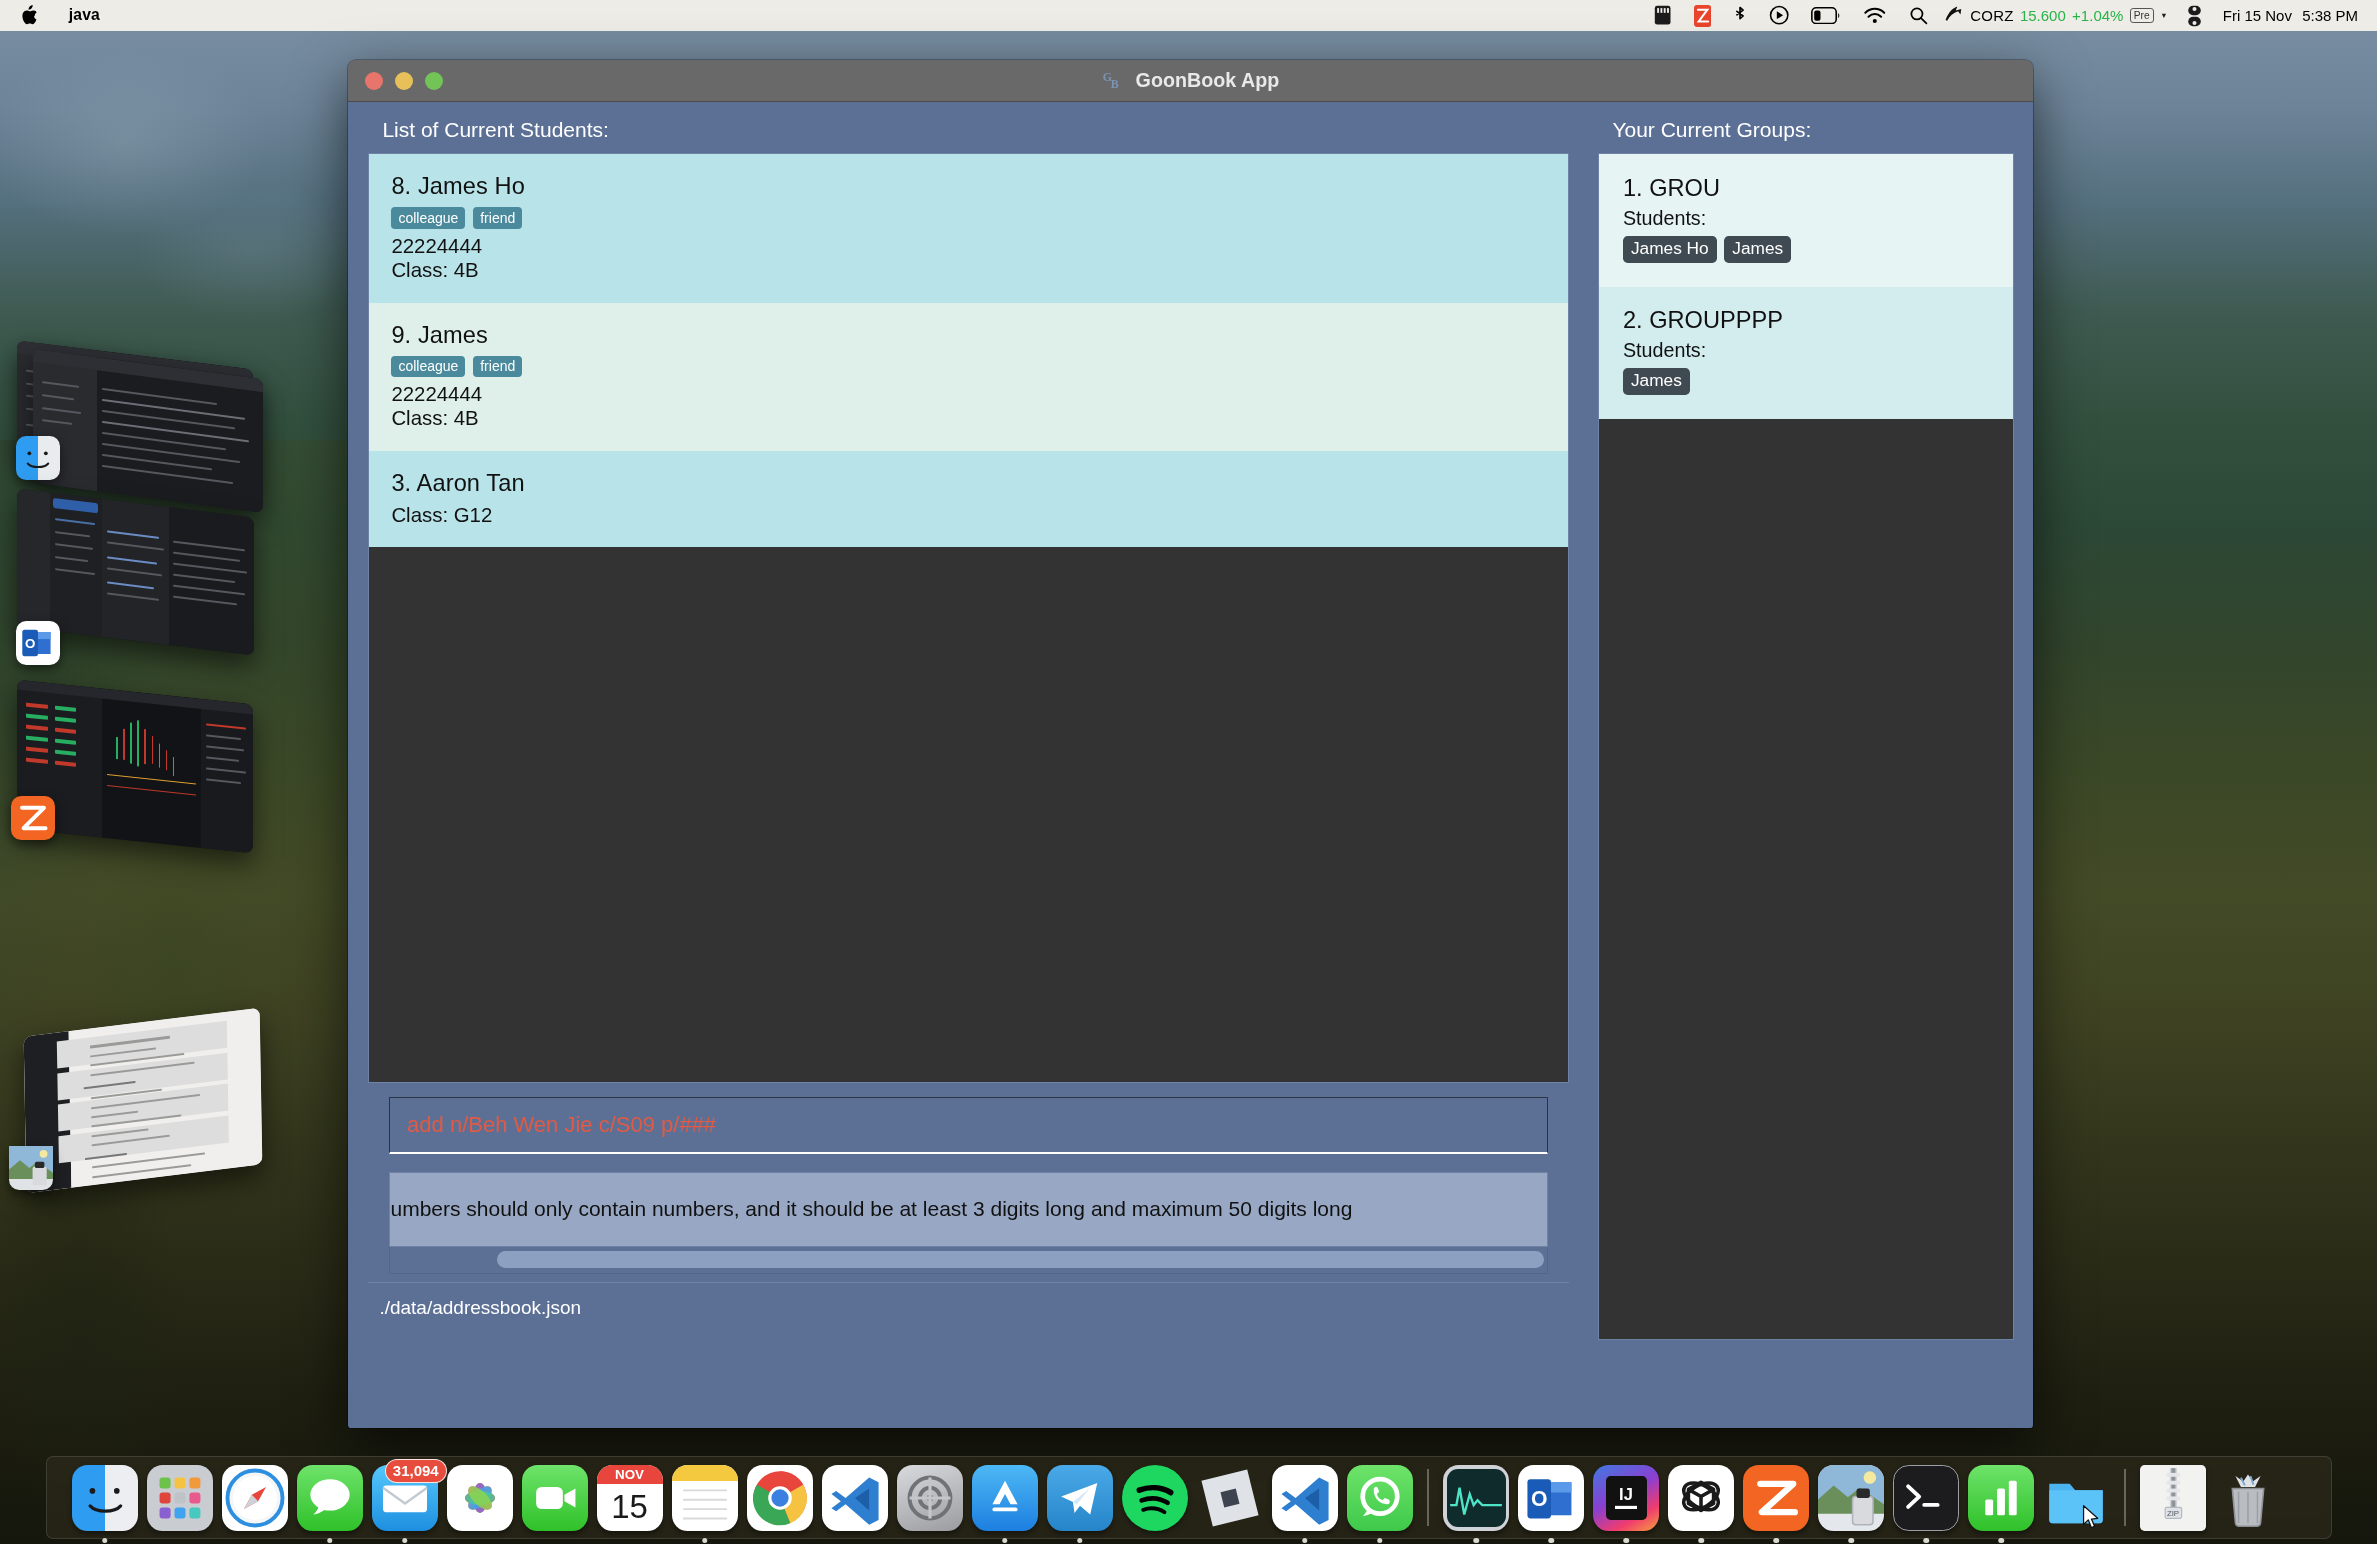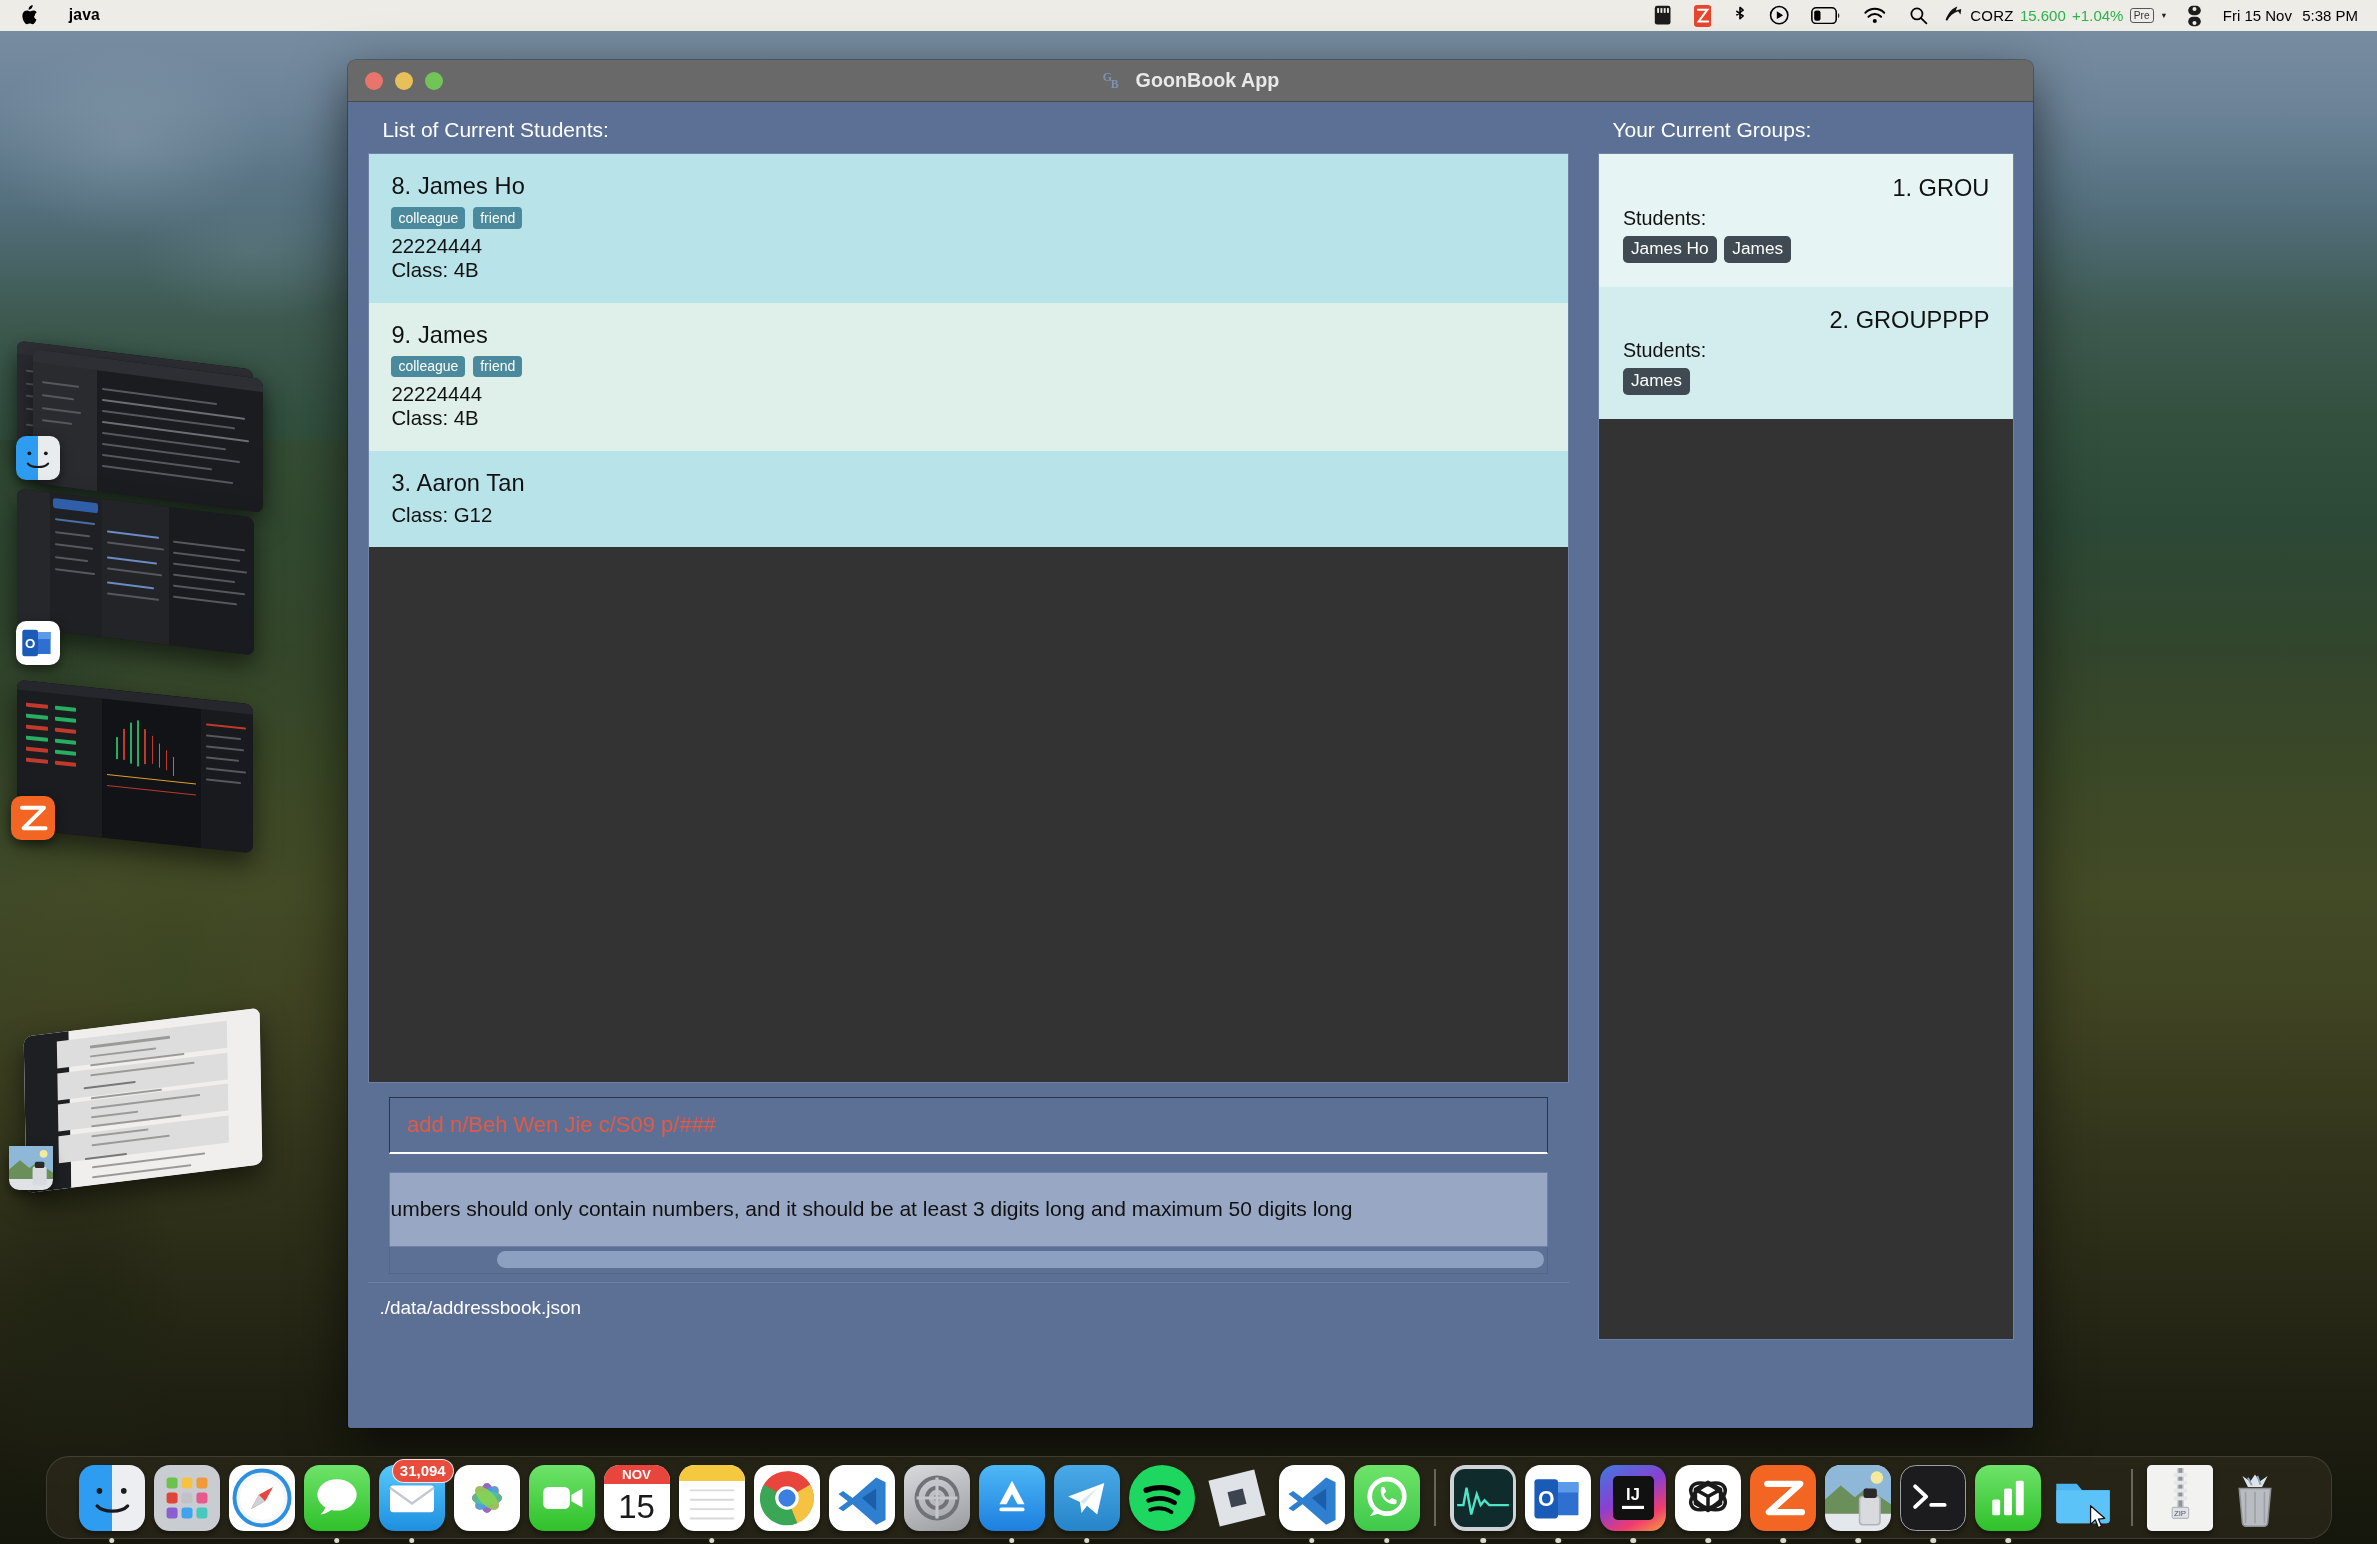--- a/index.html
+++ b/index.html
@@ -176,21 +176,21 @@
     padding:2.4px 7px 3.1px 7px; border-radius:3.9px; line-height:1.15;
   }
   .card-phone{ font-size:20.4px; color:#111; margin-bottom:1.6px; }
   .card-class{ font-size:20.4px; color:#111; }
 
   
   #groups-list{}
   .gcard{ padding:20.4px 23.6px 23.6px 23.6px; }
   .gcard.odd{ background:#e6f4f3; }
   .gcard.even{ background:#d3ecee; }
-  .gcard-name{ font-size:23.6px; color:#111; margin-bottom:5.5px;text-align:right; }
+  .gcard-name{ font-size:23.6px; color:#111; margin-bottom:5.5px; }
   .gcard-label{ font-size:19.7px; color:#111; margin-bottom:5.5px; }
   .gchips{ display:flex; gap:7.9px; flex-wrap:wrap; }
   .gchip{
     background:#3f4a52; color:#fff; font-size:17.3px;
     padding:2.4px 7.9px 3.9px 7.9px; border-radius:4.7px; line-height:1.2;
   }
 
   
   #cmdarea{ flex:none; padding:14px 20.4px 0 20.4px; }
   #cmdbox{
@@ -226,23 +226,23 @@
     border-top:0.8px solid #6f82a6;
     display:flex; align-items:center; padding-left:11px;
     margin-top:7.9px;
   }
   #statustext{ color:#ffffff; font-size:19px; }
 
   
   #dock{
     position:absolute; left:46px; bottom:4.7px; width:2286px; height:83px;
     background:rgba(48,44,30,.58);
-    border-radius:23px;
+    border-radius:7px;
     border:0.8px solid rgba(255,255,255,.12);
-    display:flex; align-items:center; padding:0 27px;
+    display:flex; align-items:center; padding:0 20px;
     backdrop-filter:blur(6.3px);
   }
   .dock-item{ position:relative; width:75px; height:75px; display:flex;
               align-items:center; justify-content:center; flex:none; }
   .dock-icon{ width:66px; height:66px; border-radius:15.7px; position:relative;
               overflow:hidden; box-shadow:0 2.4px 5.5px rgba(0,0,0,.4); }
   .run-dot{ position:absolute; bottom:-7.9px; left:50%; transform:translateX(-50%);
             width:5.5px; height:5.5px; border-radius:50%; background:#d8d8d0; }
   .dock-sep{ width:1.6px; height:57px; background:rgba(255,255,255,.3); margin:0 10.2px; flex:none; }
   .badge{

